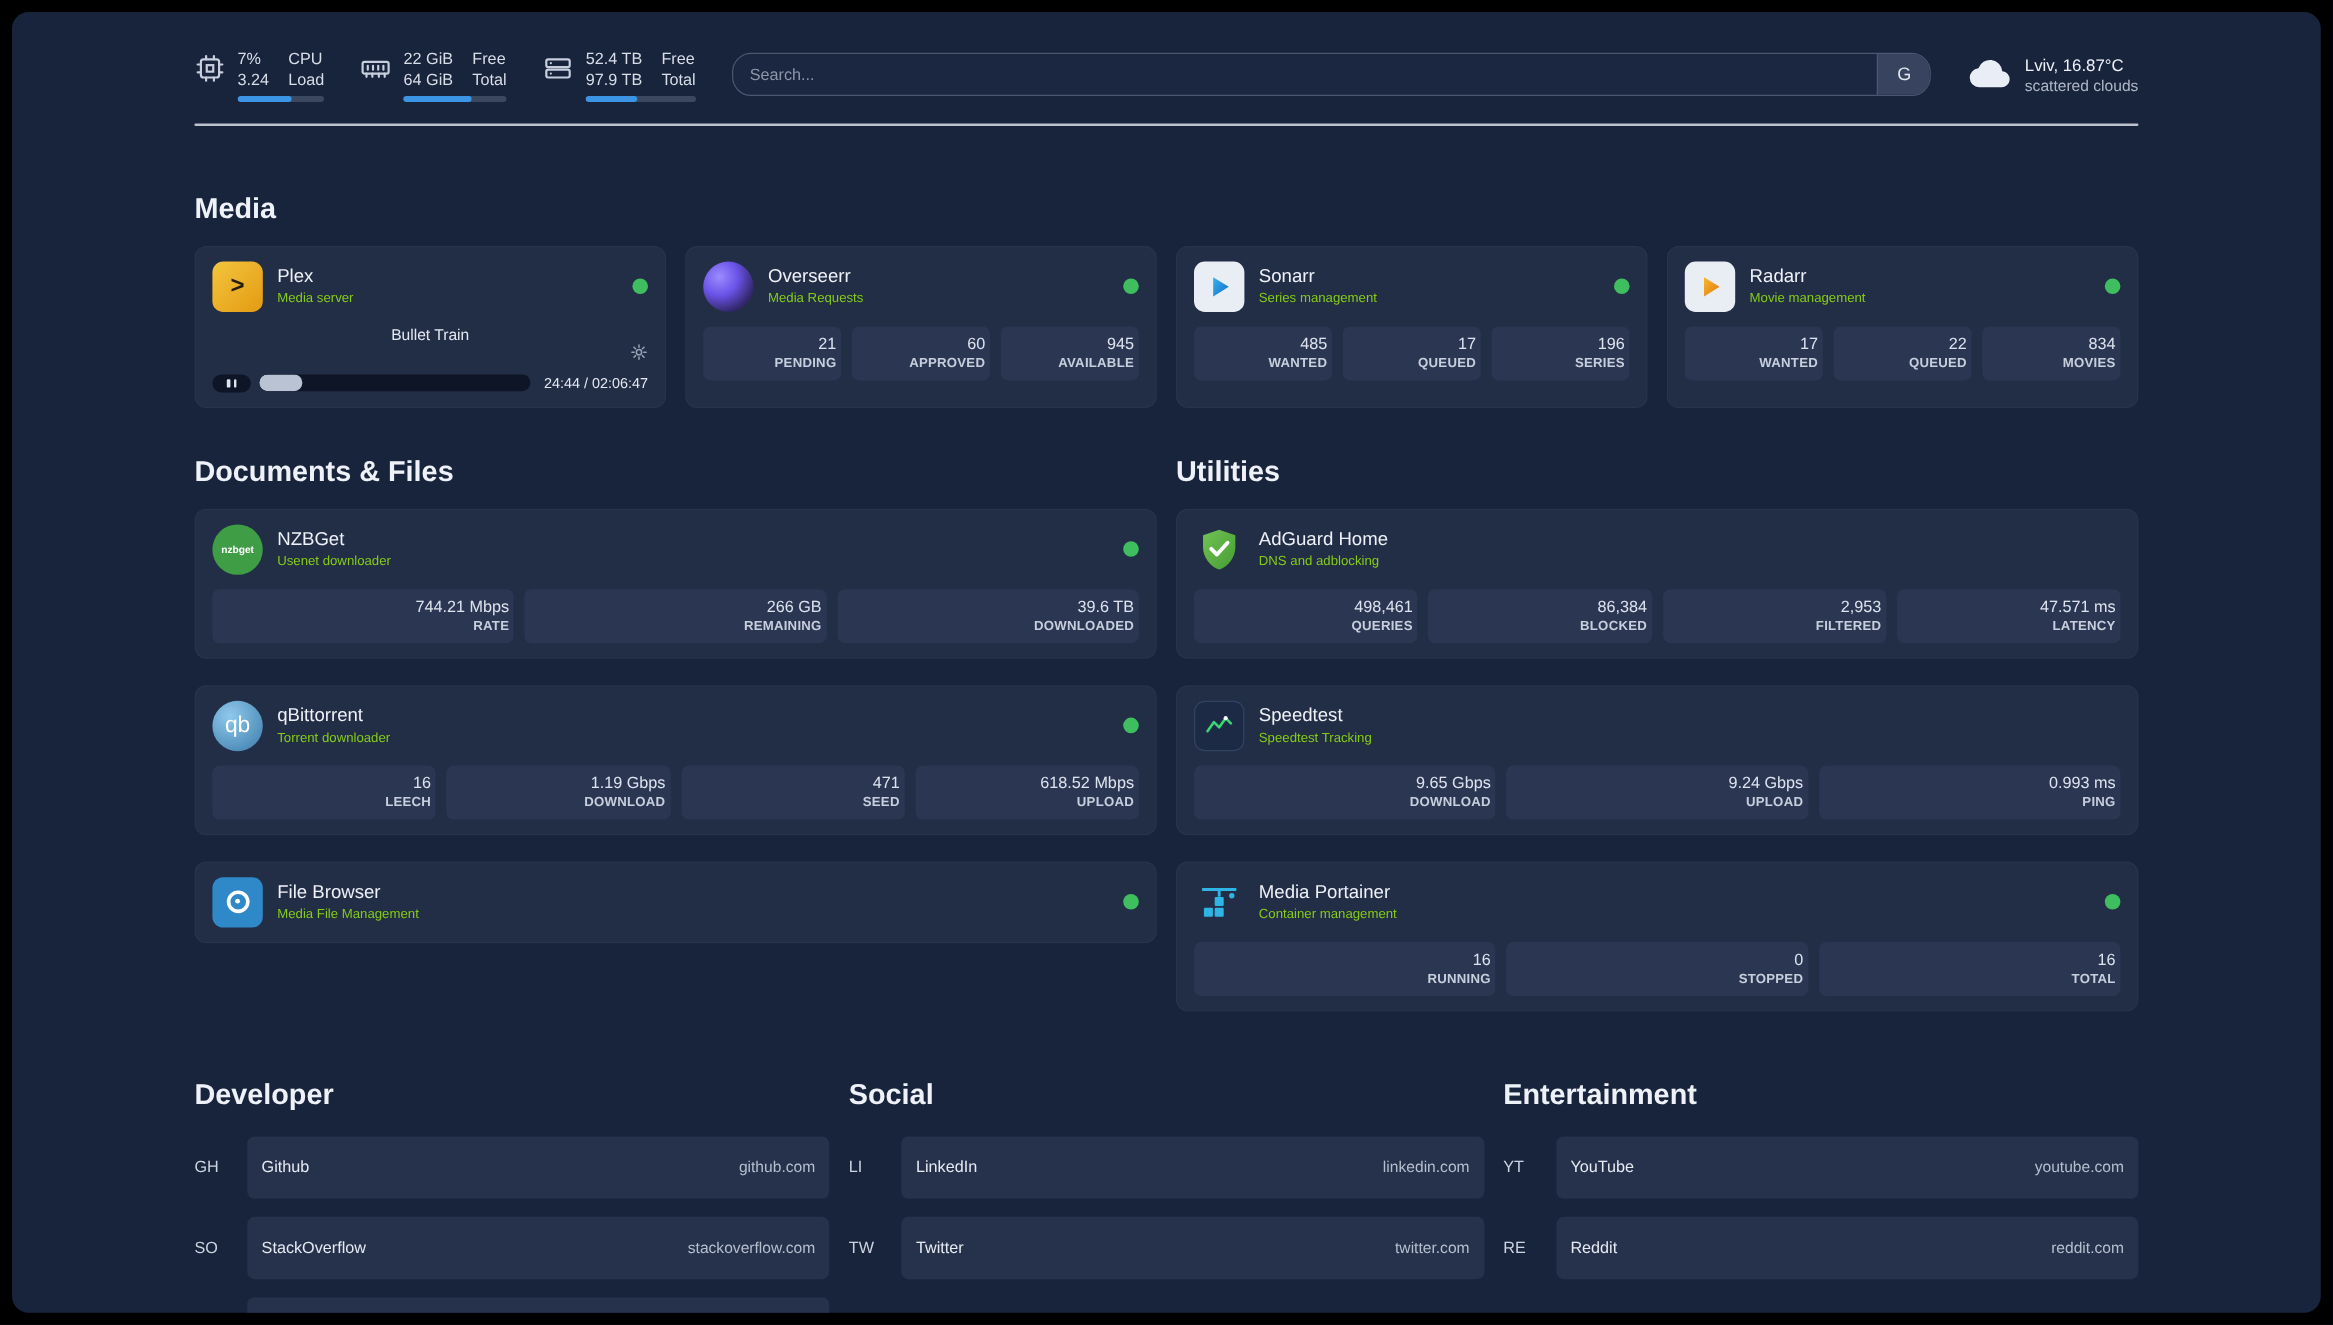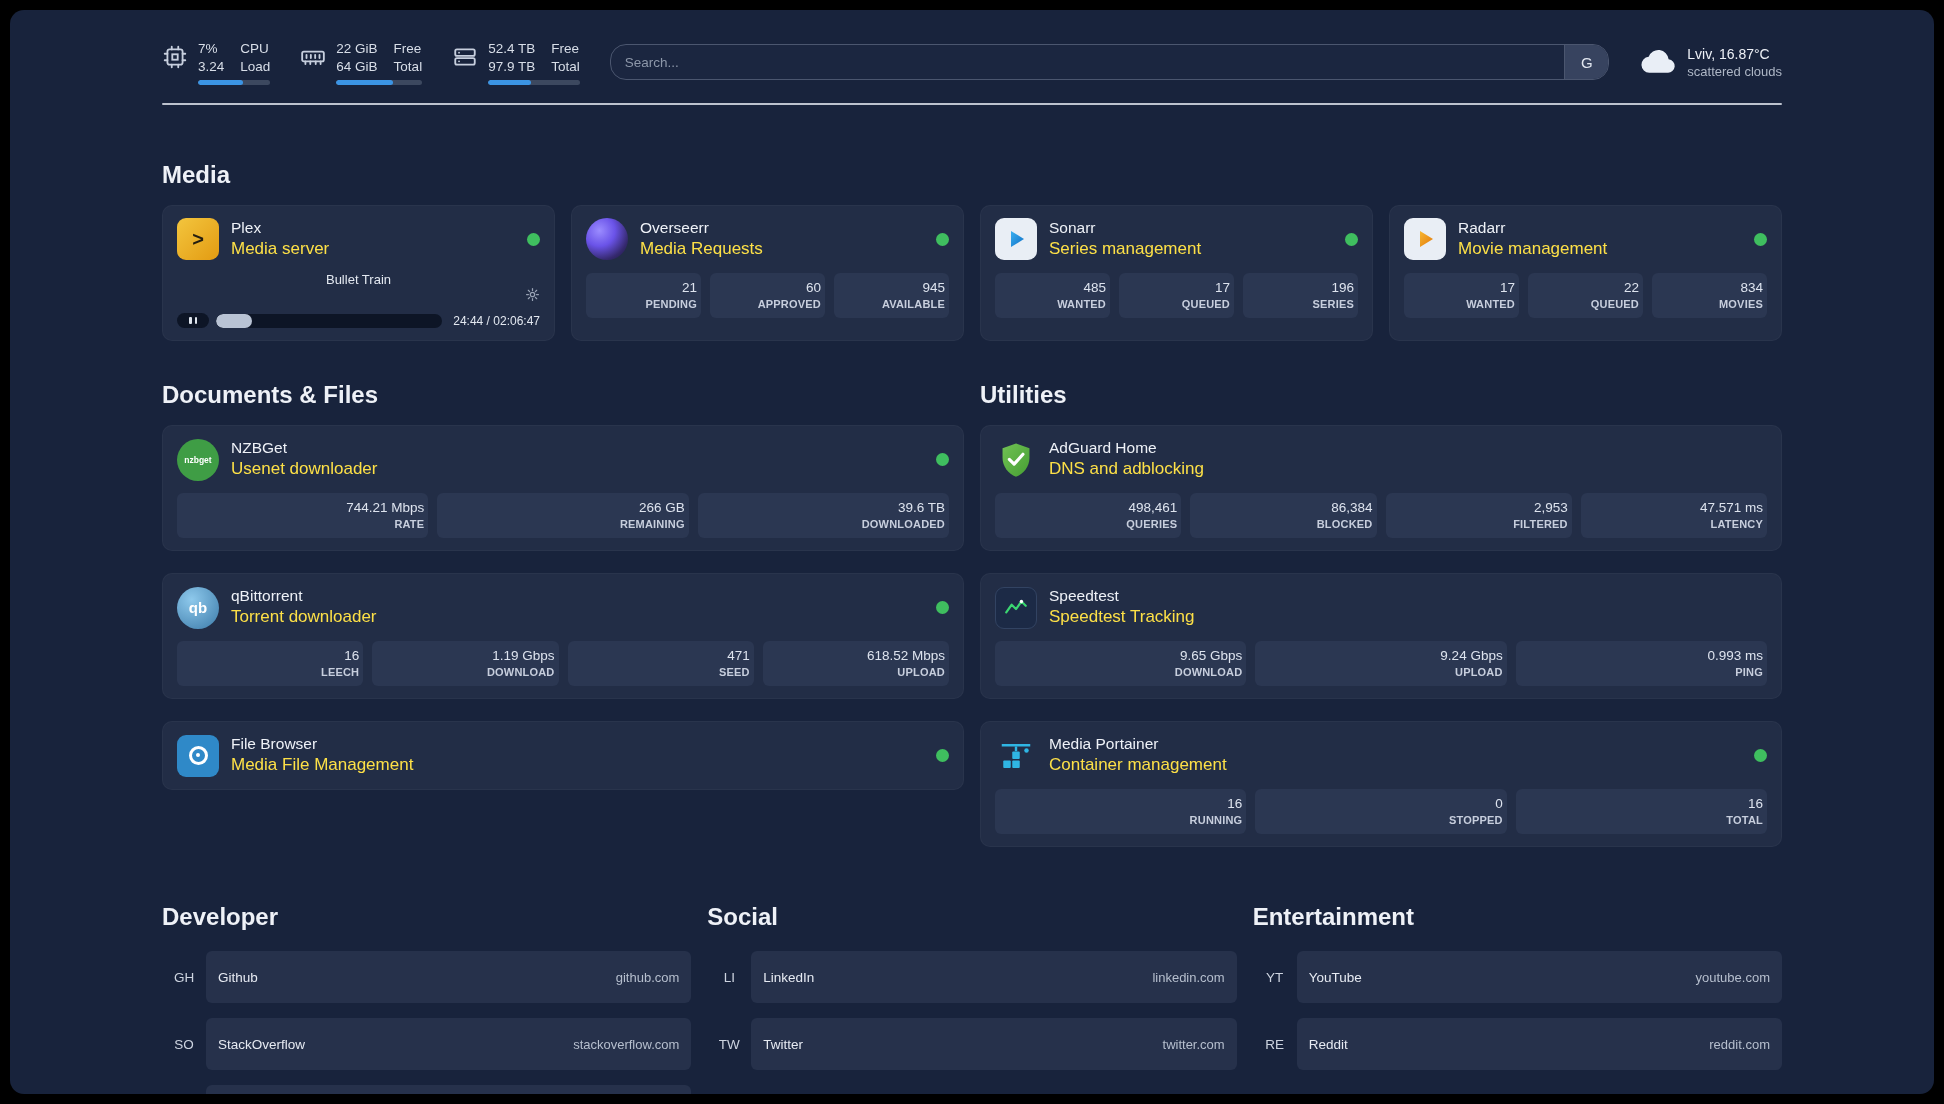--- a/index.html
+++ b/index.html
@@ -31,21 +31,21 @@
 
   
   .section-title { font-size:24px; font-weight:600; color:#eef1f7; margin-bottom:16px; }
   .media-section { margin-top:56px; }
   .media-grid { display:grid; grid-template-columns:repeat(4,1fr); gap:16px; }
 
   .card { background:#222d46; border-radius:10px; padding:12px 14px; border:1px solid rgba(255,255,255,.035); }
   .card-head { display:flex; align-items:center; gap:12px; }
   .app-icon { width:42px; height:42px; border-radius:9px; flex:none; display:grid; place-items:center; overflow:hidden; }
   .app-name { font-size:15.5px; font-weight:500; color:#eef1f7; line-height:1.3; }
-  .app-sub { font-size:17px; color:#fde047; line-height:1.35; }
+  .app-sub { font-size:11px; color:#84cc16; line-height:1.35; }
   .dot { width:13px; height:13px; border-radius:50%; background:#3fbe5f; margin-left:auto; flex:none; }
 
   .stats { display:flex; gap:9px; margin-top:12px; }
   .tile { flex:1; background:#2b3752; border-radius:6px; text-align:right; padding:7px 4px 8px; }
   .tile-value { font-size:13.5px; color:#dde3ee; }
   .tile-label { font-size:11px; font-weight:700; color:#c7cedd; margin-top:3px; letter-spacing:.2px; }
 
   
   .np-row { display:flex; align-items:center; margin-top:11px; font-size:13px; color:#e3e8f0;flex-direction:column; }
   .np-gear { margin-left:auto; color:#98a2b4; cursor:pointer; }
@@ -58,32 +58,32 @@
 
   
   .mid-grid { display:grid; grid-template-columns:1fr 1fr; gap:16px; margin-top:40px; }
   .col-cards { display:flex; flex-direction:column; gap:22px; }
 
   
   .icon-plex { background:linear-gradient(135deg,#f3c53e,#e39b12); color:#241e10; font-weight:800; font-size:20px; }
   .icon-overseerr { border-radius:50%; background:radial-gradient(circle at 32% 30%, #9b8cff, #6a53e8 38%, #35296e 72%, #191538); }
   .icon-sonarr, .icon-radarr { background:#e9eef5; }
   .icon-nzbget { border-radius:50%; background:#3f9d45; color:#fff; font-size:8.5px; font-weight:700; }
-  .icon-qb { border-radius:50%; background:radial-gradient(circle at 35% 30%, #8ec9ec, #4e8cb8 78%); color:#fff; font-weight:700; font-size:15px; }
+  .icon-qb { border-radius:50%; background:radial-gradient(circle at 35% 30%, #8ec9ec, #4e8cb8 78%); color:#fff; font-weight:400; font-size:19px; }
   .icon-fb { background:#2f89c8; }
   .fb-ring { width:19px; height:19px; border:3.5px solid #fff; border-radius:50%; position:relative; }
   .fb-ring::after { content:""; position:absolute; left:4px; top:4px; width:4px; height:4px; background:#fff; border-radius:50%; }
   .icon-adguard { background:transparent; }
   .icon-speedtest { background:#1c2a46; border:1px solid #324362; }
   .icon-portainer { background:transparent; }
 
   
   .bm-section { margin-top:56px; display:grid; grid-template-columns:repeat(3,1fr); gap:16px; }
   .bm-rows { display:flex; flex-direction:column; gap:15px; margin-top:20px; }
-  .bm-row { display:flex; align-items:center; cursor:pointer;text-align:center; }
+  .bm-row { display:flex; align-items:center; cursor:pointer; }
   .bm-abbr { width:44px; font-size:13.5px; color:#cdd4e0; font-weight:500; flex:none; }
   .bm-bar { flex:1; height:52px; background:#26314b; border-radius:6px; display:flex; align-items:center; padding:0 12px; }
   .bm-name { font-size:13.5px; color:#e6eaf2; }
   .bm-url { margin-left:auto; font-size:13px; color:#b6bfce; }
   .bm-section .section-title { margin-bottom:0; }
 </style>
 </head>
 <body>
 
 <div class="frame">

